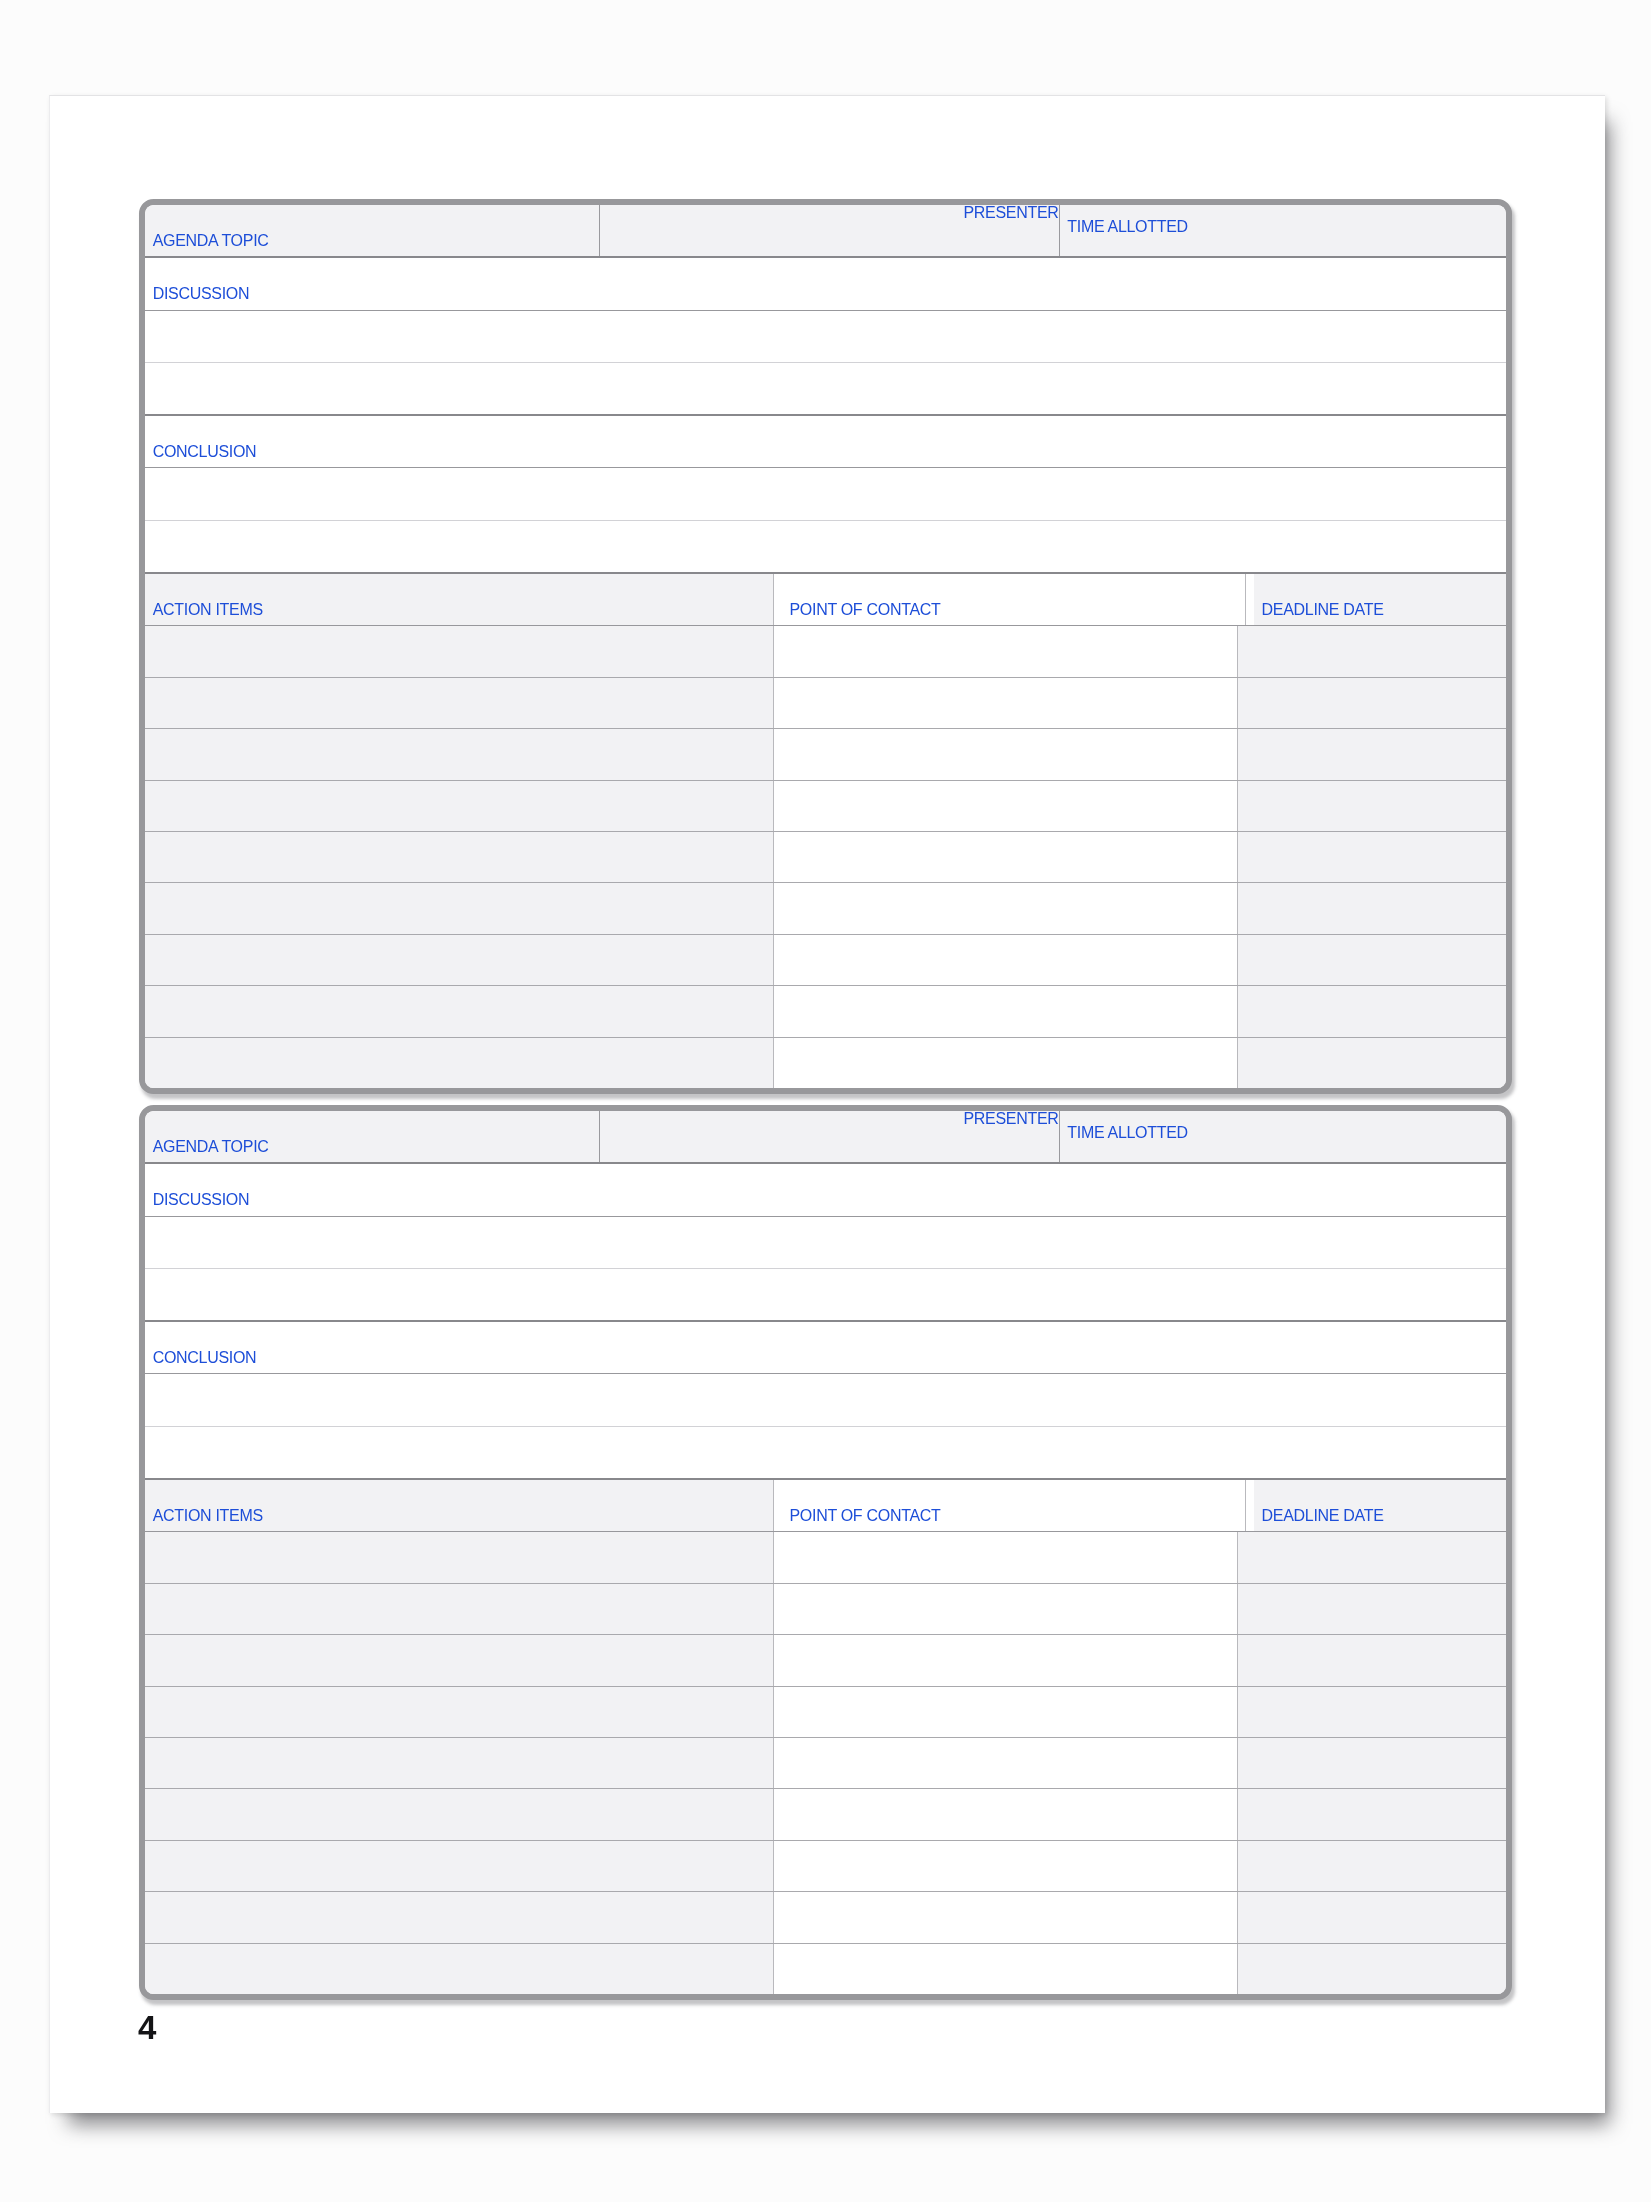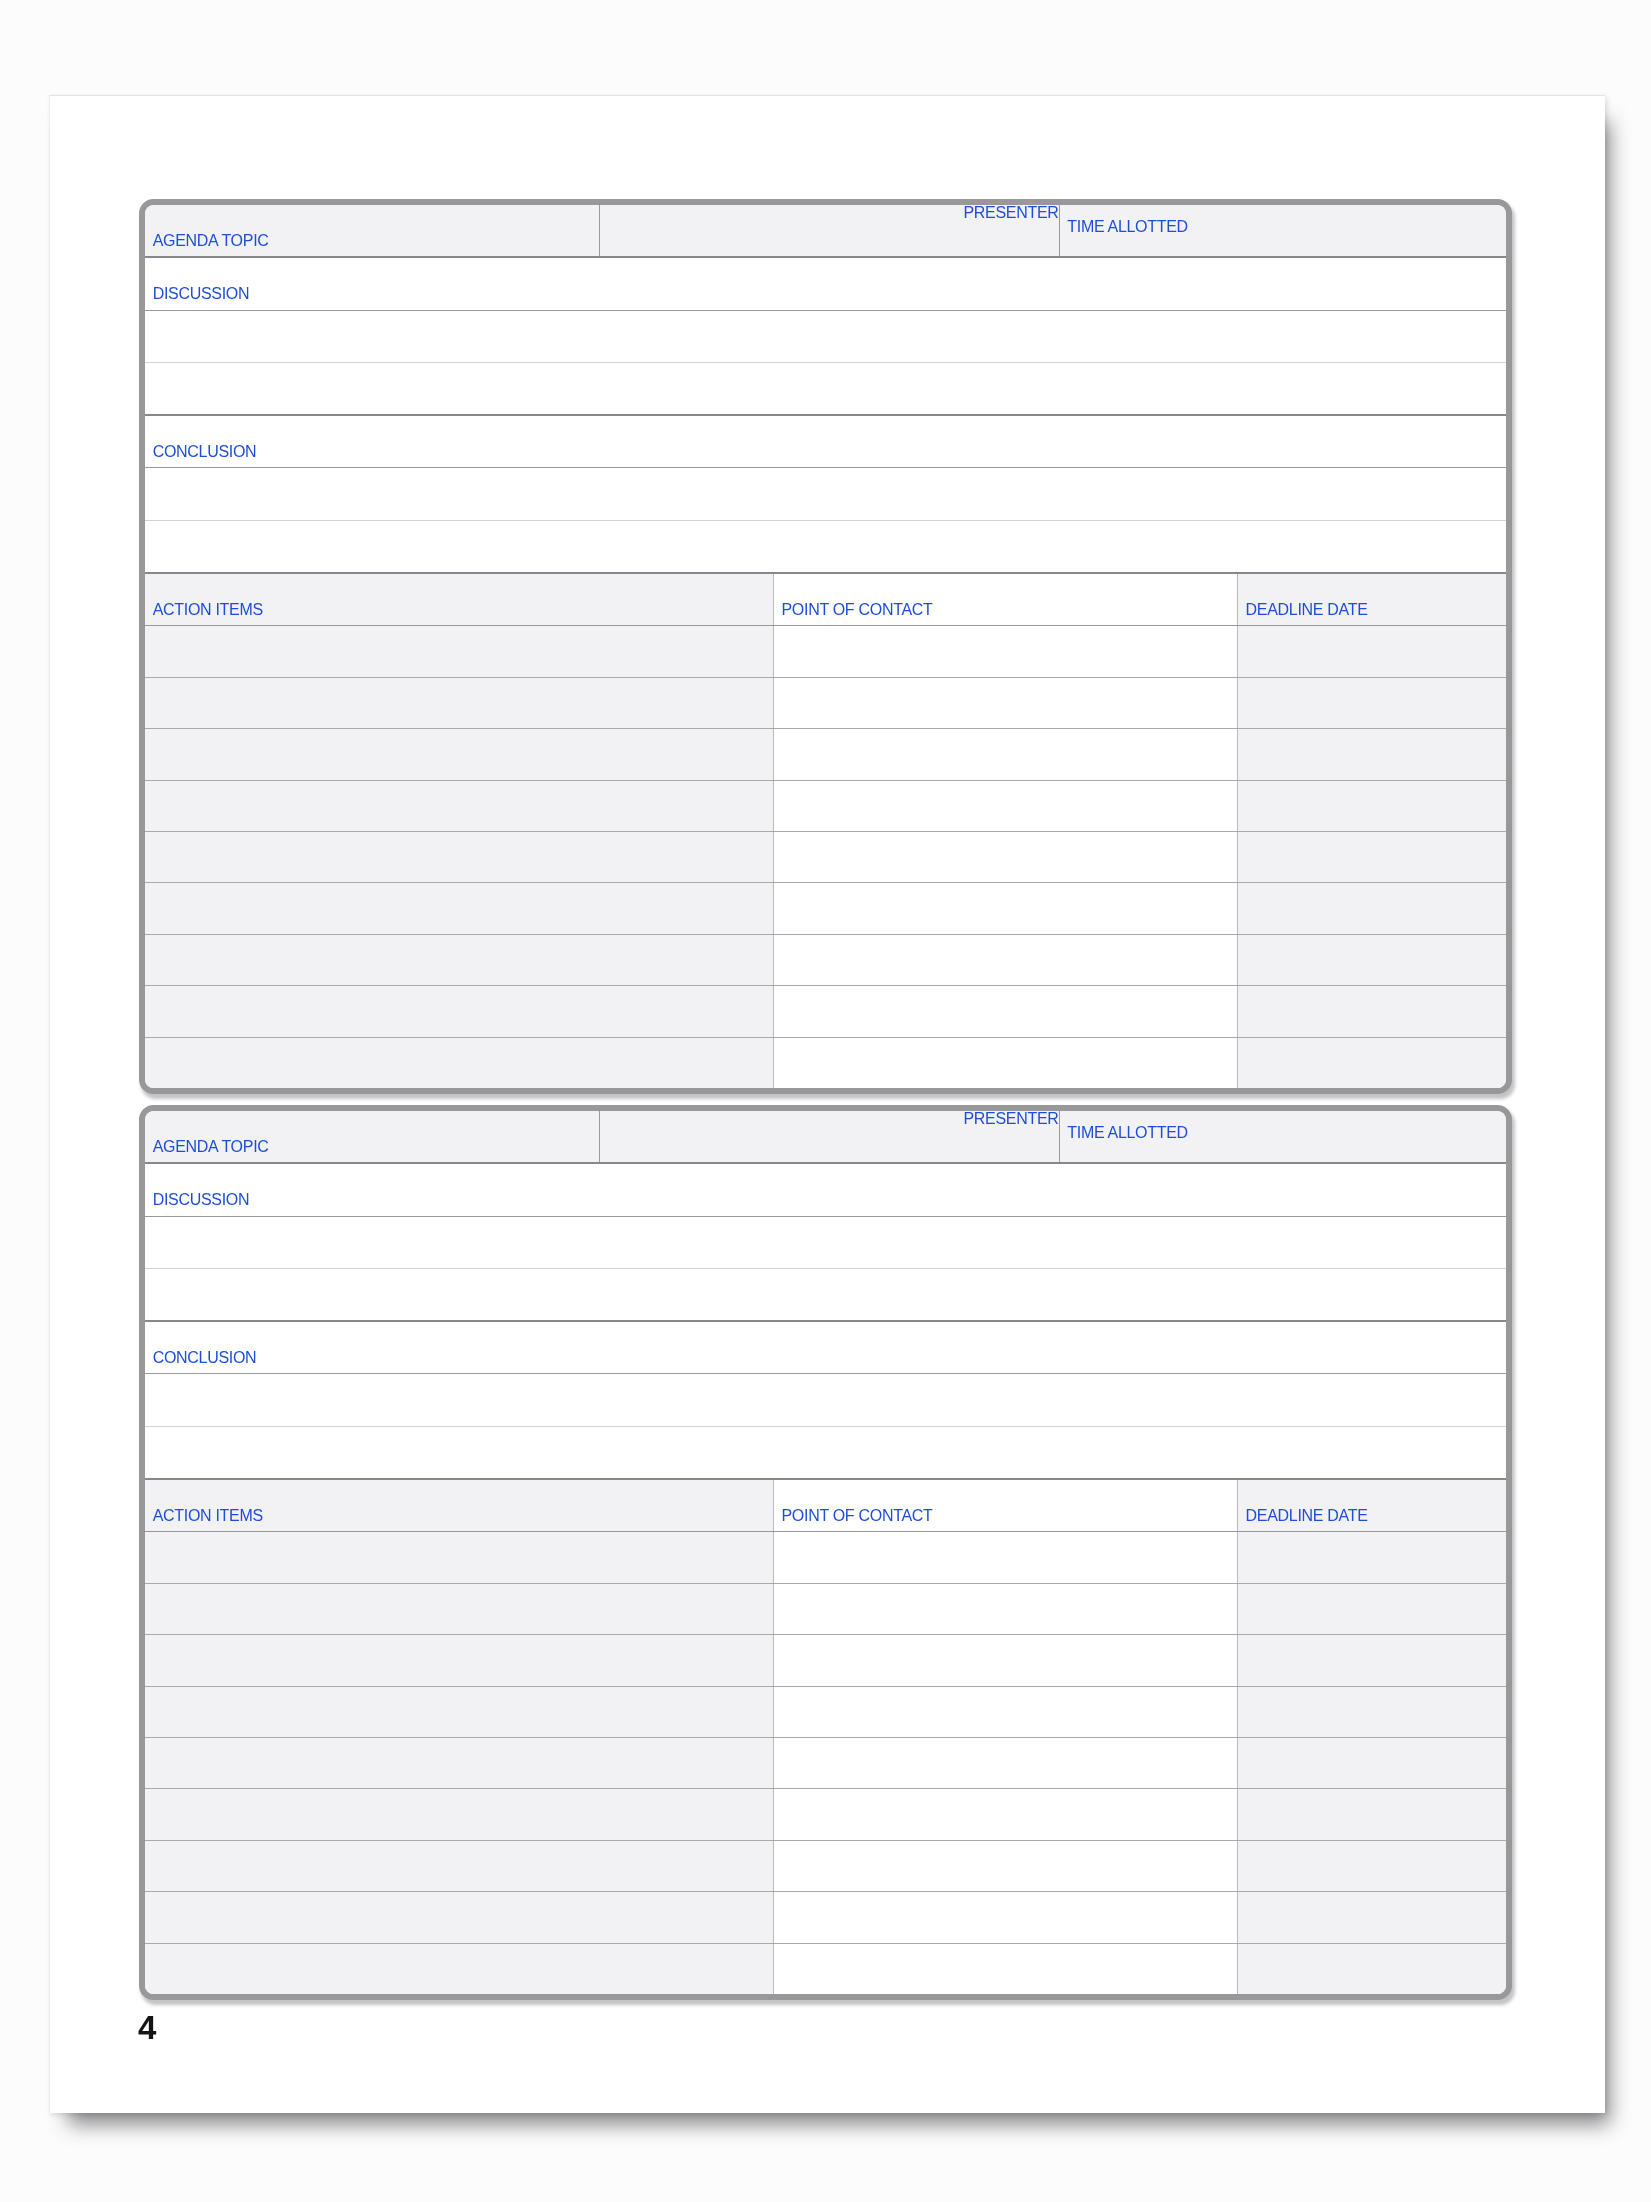--- a/index.html
+++ b/index.html
@@ -57,21 +57,21 @@
   .label-row    { border-bottom:1.7px solid #98989c; }
   .light-row    { border-bottom:0.9px solid #d2d2d6; }
   .section-end  { border-bottom:2.6px solid #88888c; }
   .write-line   { background:#ffffff; }
   .write-line .cell-label { padding-bottom:7.7px; }
 
   
   .action-cols .a1 { width:46.2%; background:#f2f2f4; border-right:1.7px solid #b9b9bd; }
   .action-cols .a2 { width:34.1%; background:#ffffff; border-right:1.7px solid #b9b9bd; }
   .action-cols .a3 { flex:1;      background:#f2f2f4;text-align:right; }
-  .action-header { border-bottom:1.7px solid #98989c; }
+  .action-header { border-bottom:1.7px solid #98989c;gap:8px; }
   .action-rows { flex:9 1 0; display:flex; flex-direction:column; min-height:0; }
   .action-row { flex:1 1 0; display:flex; border-bottom:1.7px solid #a9a9ad; min-height:0; }
   .action-row:last-child { border-bottom:none; }
 
   .page-number {
     position:absolute; left:88px; top:1915px;
     font-size:33px; font-weight:bold; color:#141416; line-height:1.0;
   }
 </style>
 </head>

